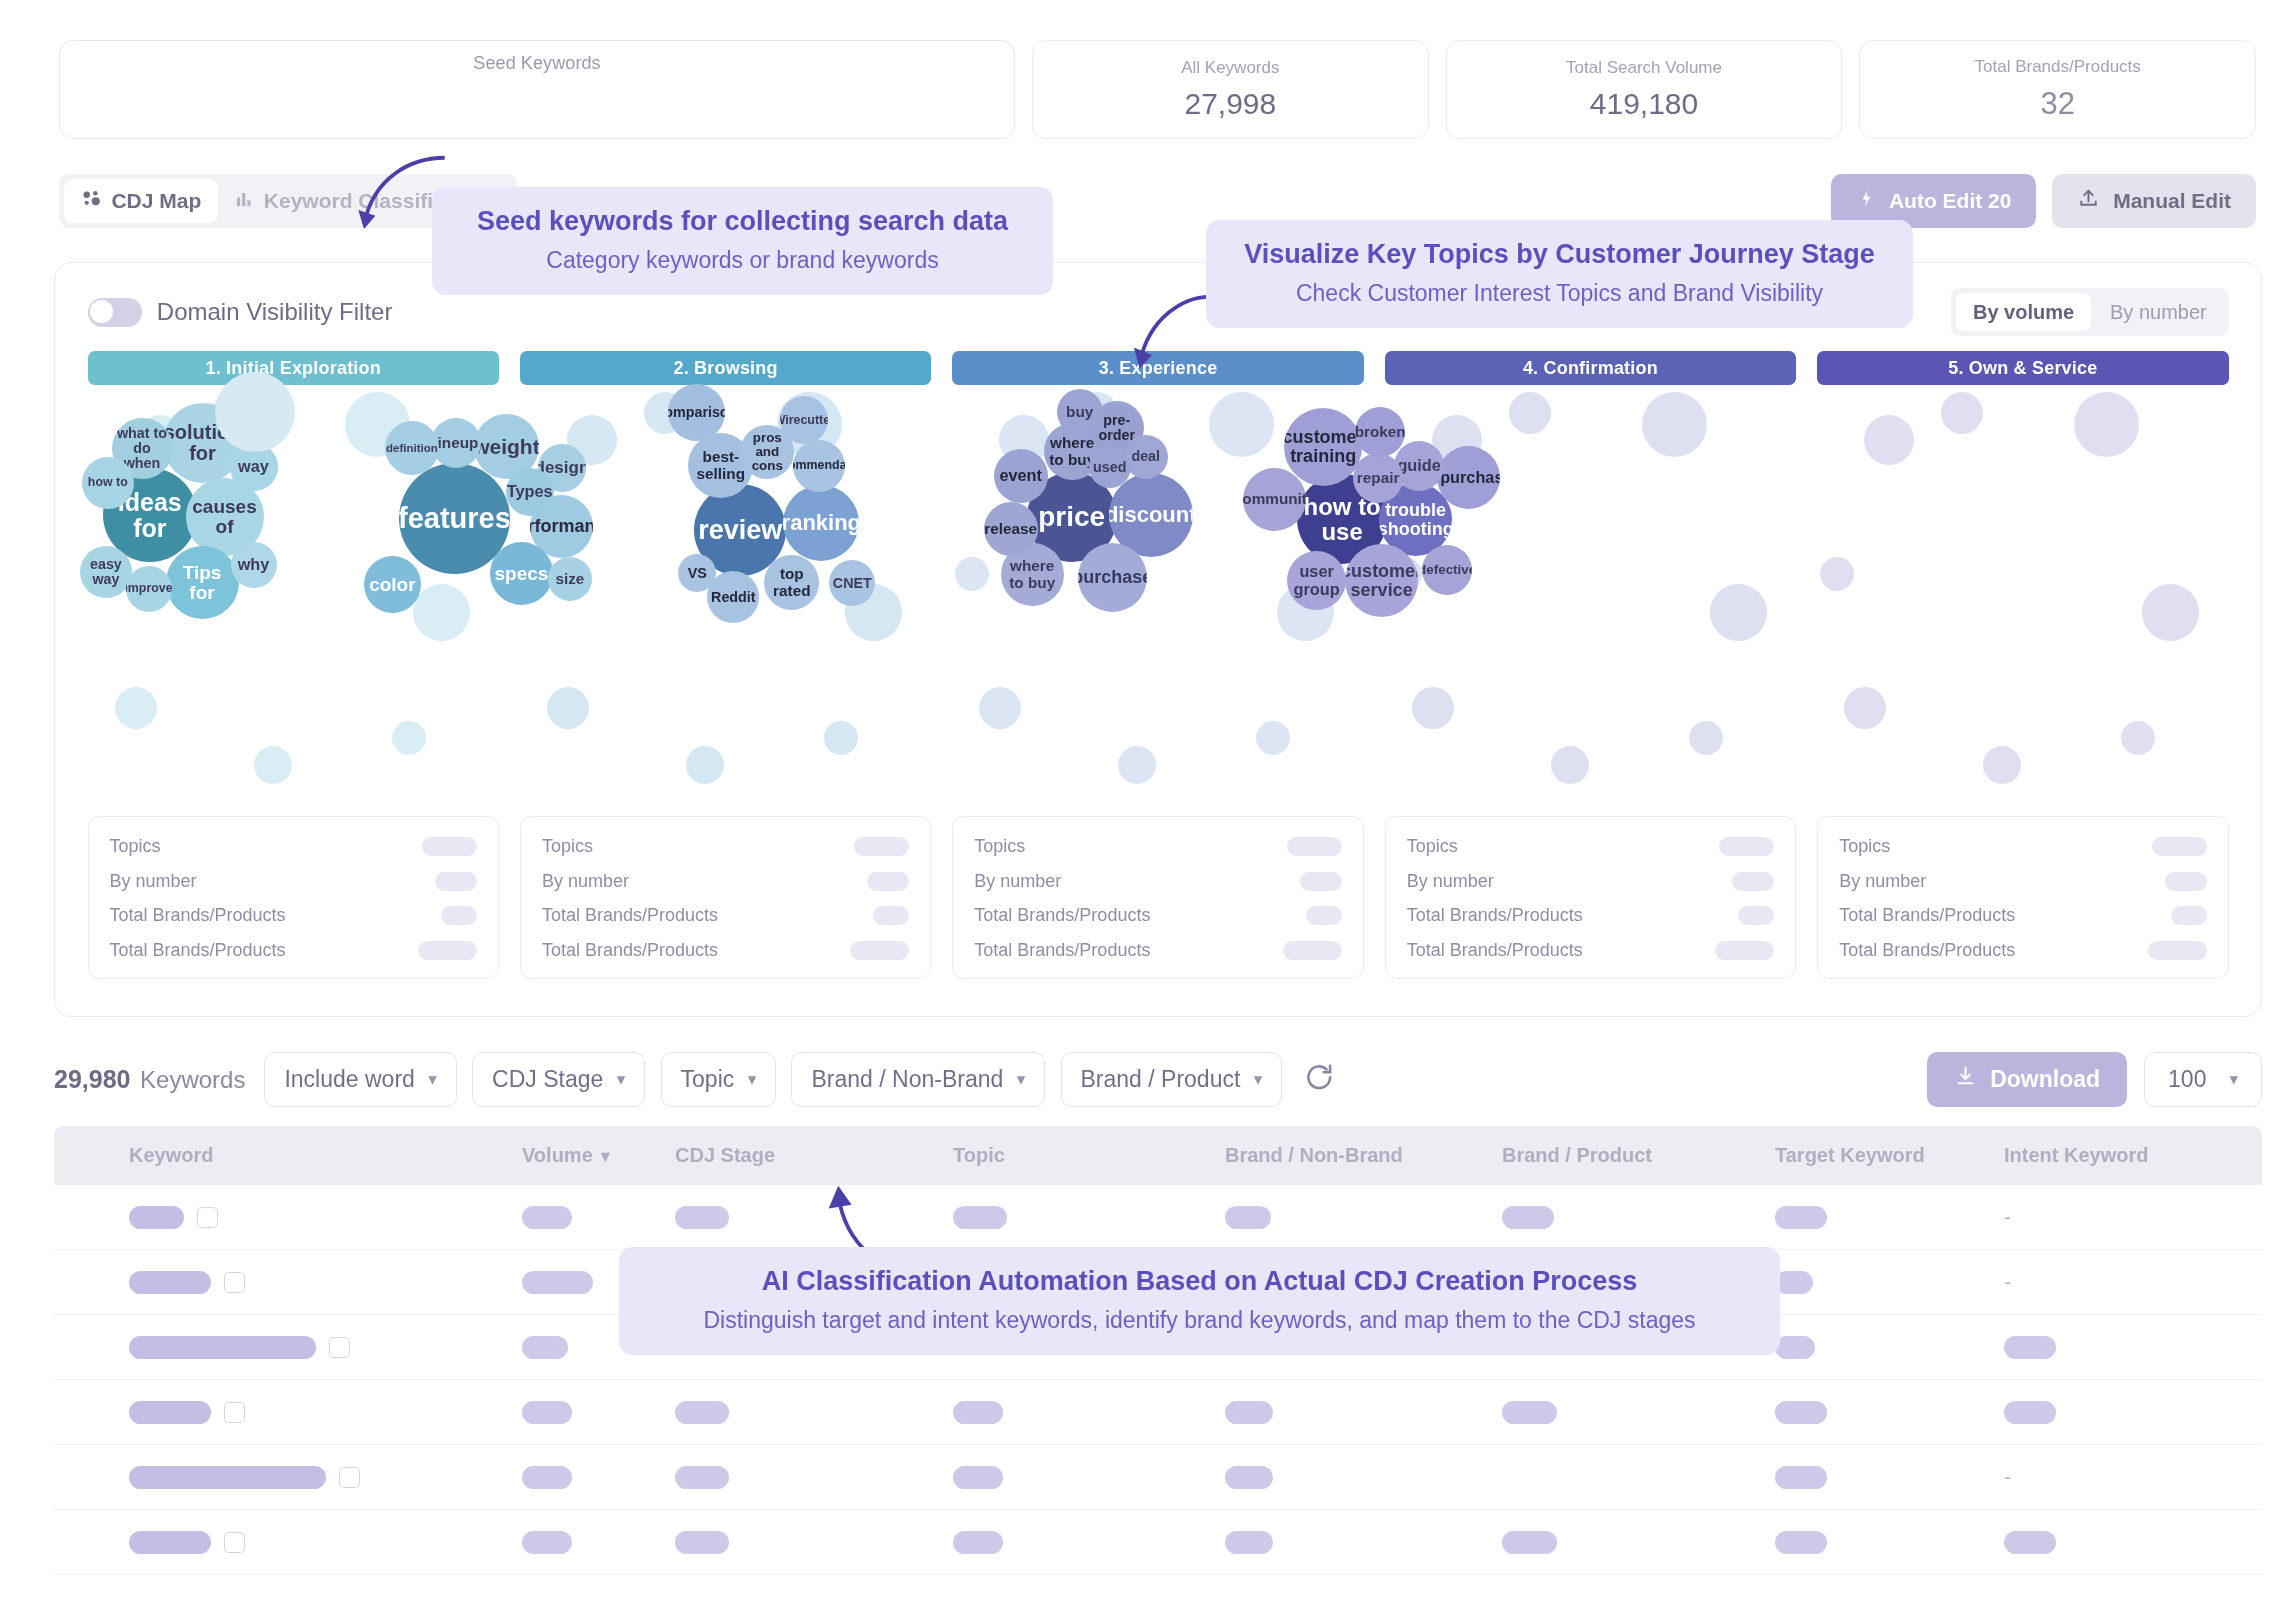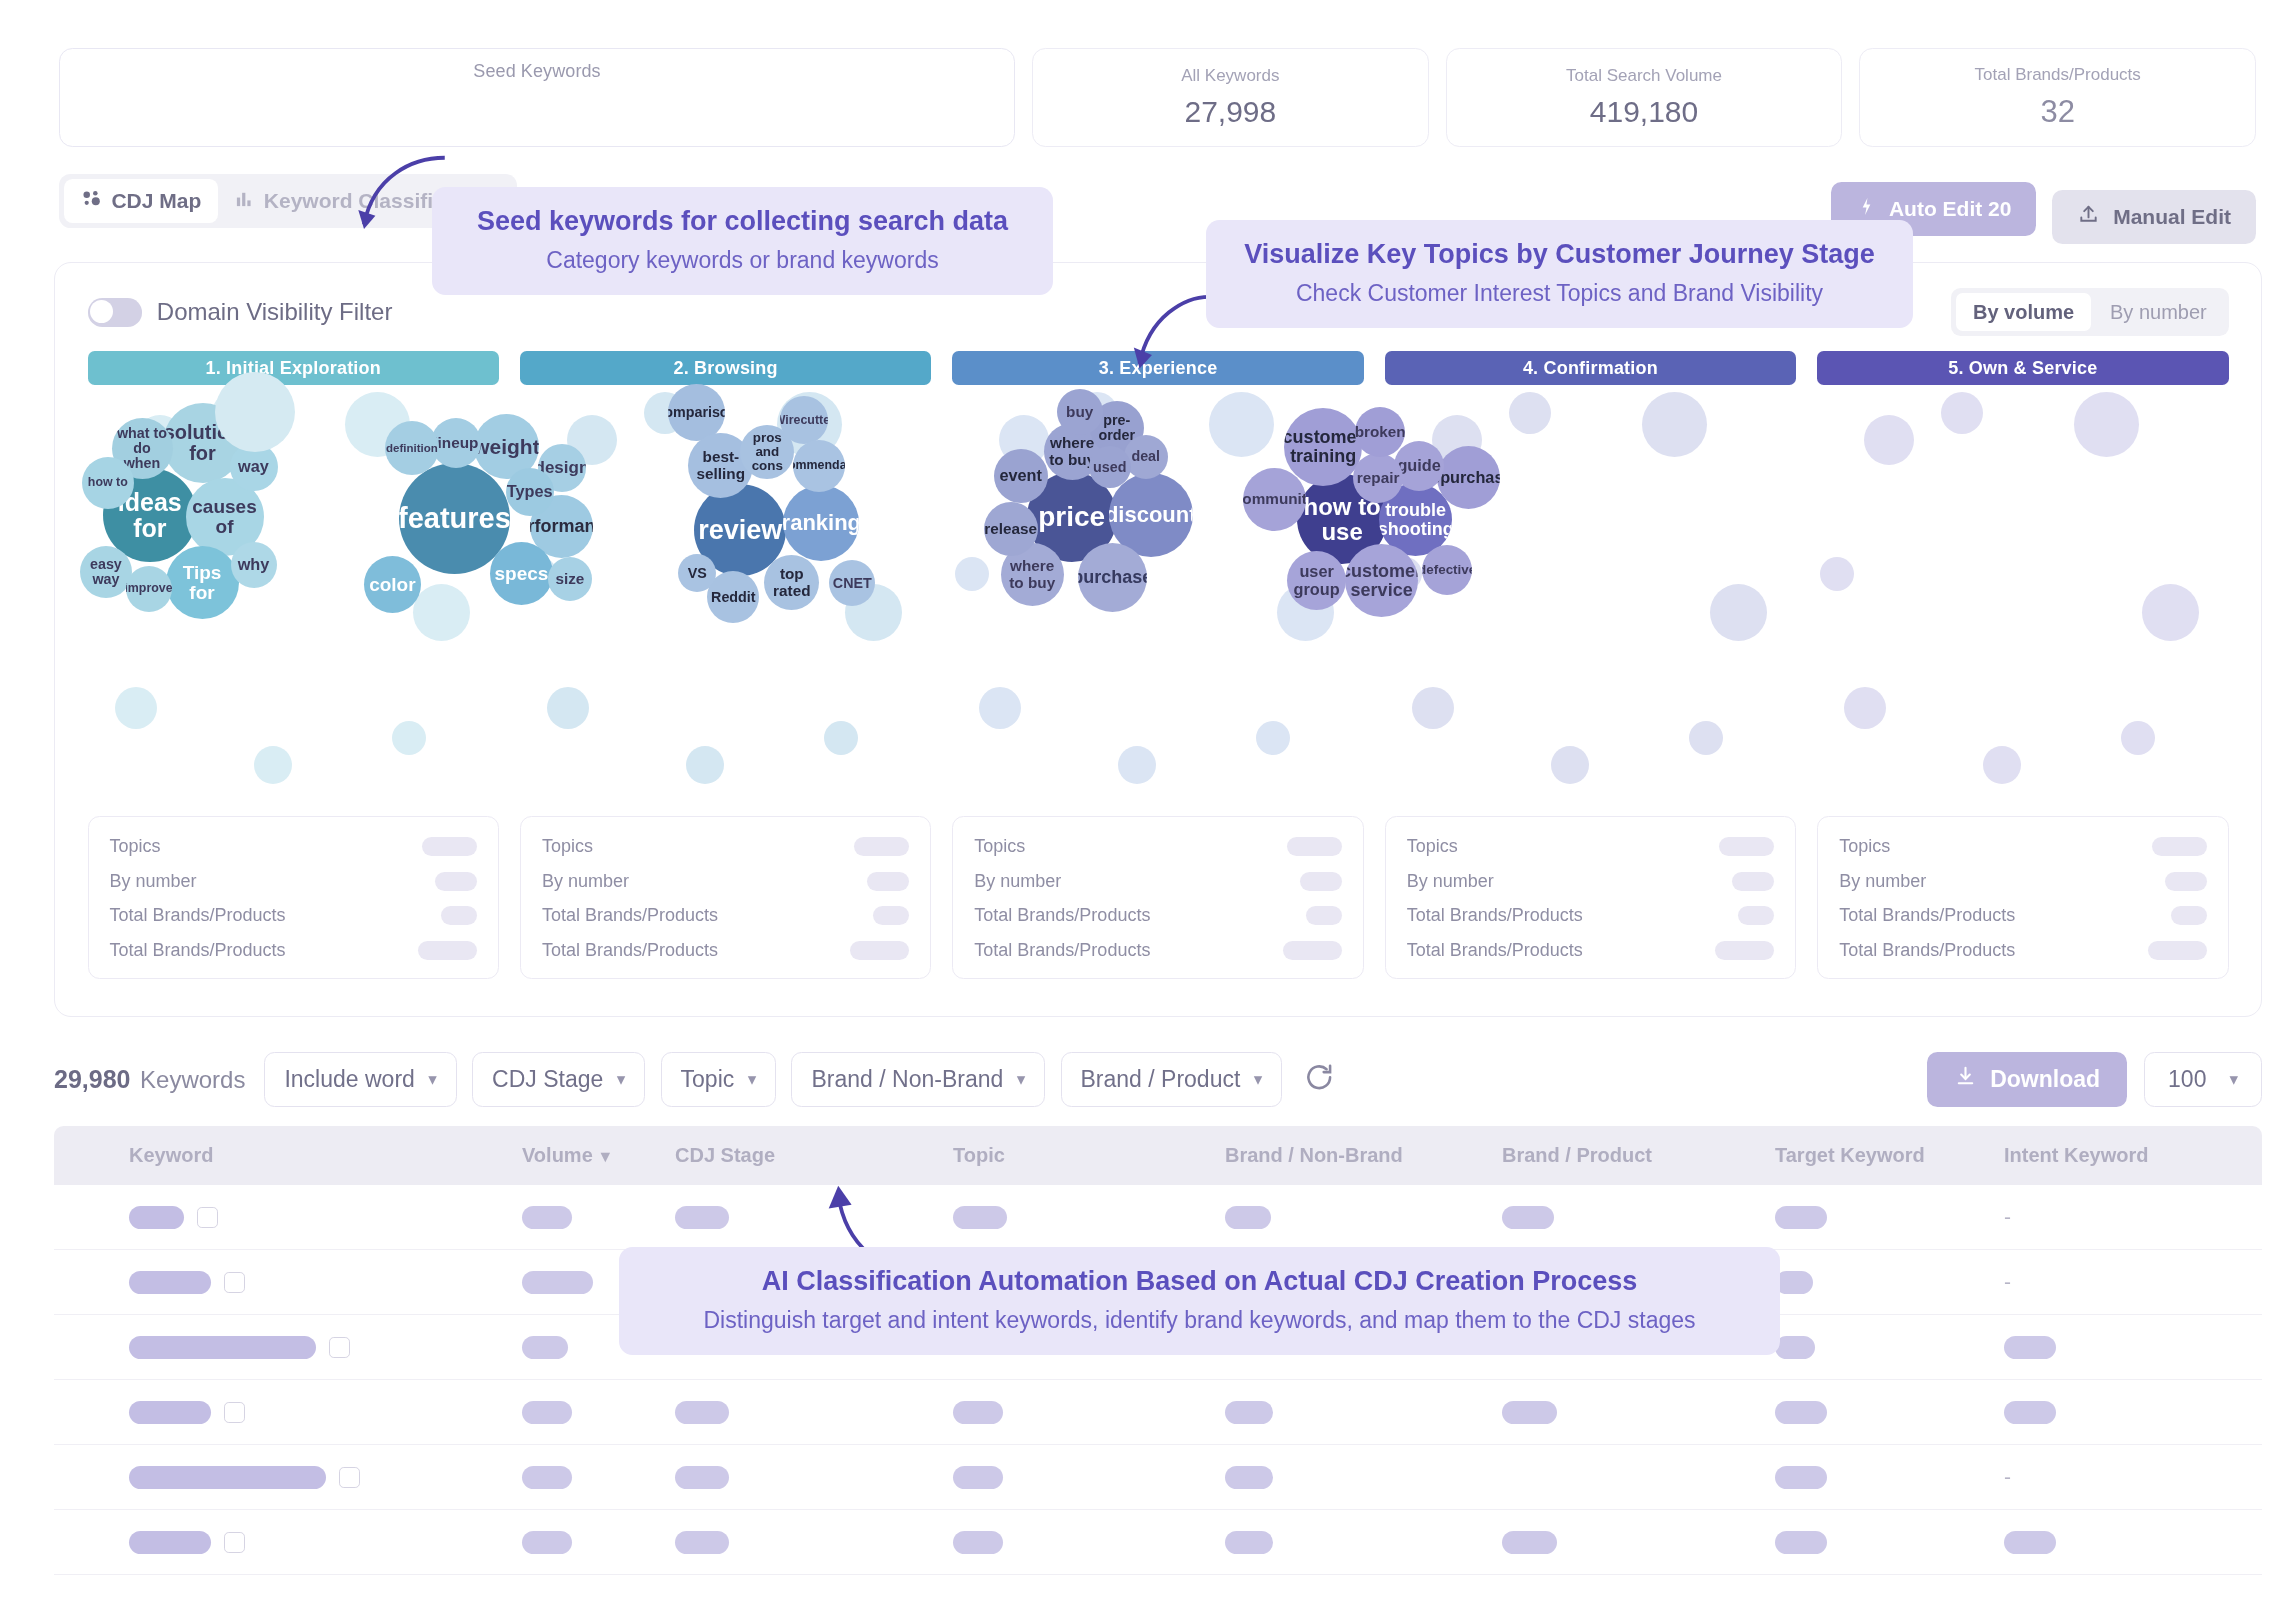--- a/index.html
+++ b/index.html
@@ -11,21 +11,21 @@
   }
   #app {
     position: relative;
     width: 2294px; height: 1623px;
     background: #ffffff;
     border-radius: 25px;
   }
 
   
   .top-row {
-    position: absolute; top: 48px; left: 59px;
+    position: absolute; top: 40px; left: 59px;
     width: 2197px; height: 99px;
     display: flex; gap: 17px;
   }
   .seed-card {
     width: 956px; height: 99px;
     border: 1.4px solid #e8e7f3; border-radius: 13.4px;
     background: #fff;
     display: flex; flex-direction: column; align-items: center;
     padding-top: 11.5px;
   }
@@ -80,21 +80,21 @@
   .btn-auto {
     display: flex; align-items: center; gap: 11.5px;
     background: #bbb5de; border-radius: 10.5px;
     height: 54px; padding: 0 25px;
     font-size: 21px; font-weight: 700; color: #ffffff;
   }
   .btn-manual {
     display: flex; align-items: center; gap: 13.4px;
     background: #e3e2ed; border-radius: 10.5px;
     height: 54px; padding: 0 25px;
-    font-size: 21px; font-weight: 700; color: #6f6e86; margin-top: 16px;
+    font-size: 21px; font-weight: 700; color: #6f6e86;
   }
 
   
   .panel {
     position: absolute; top: 262px; left: 54px;
     width: 2208px; height: 755px;
     background: #fff;
     border: 1.4px solid #ecebf4; border-radius: 17px;
   }
   .panel-head {

